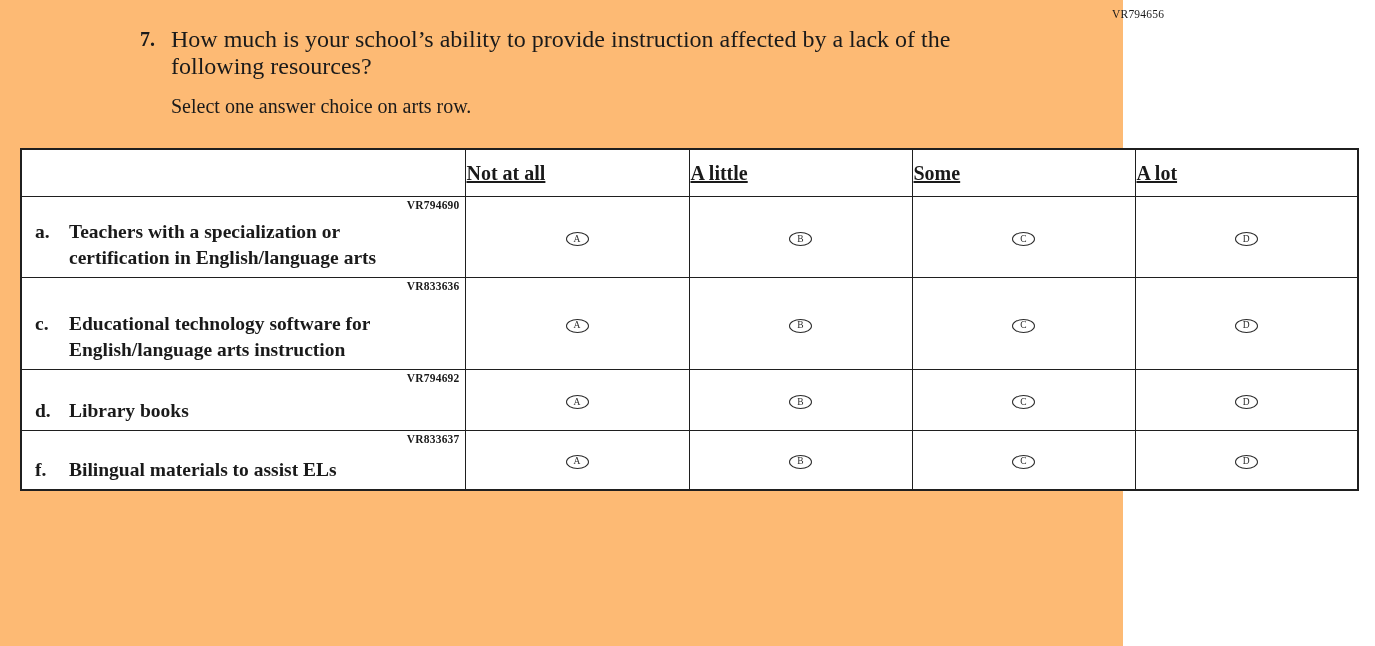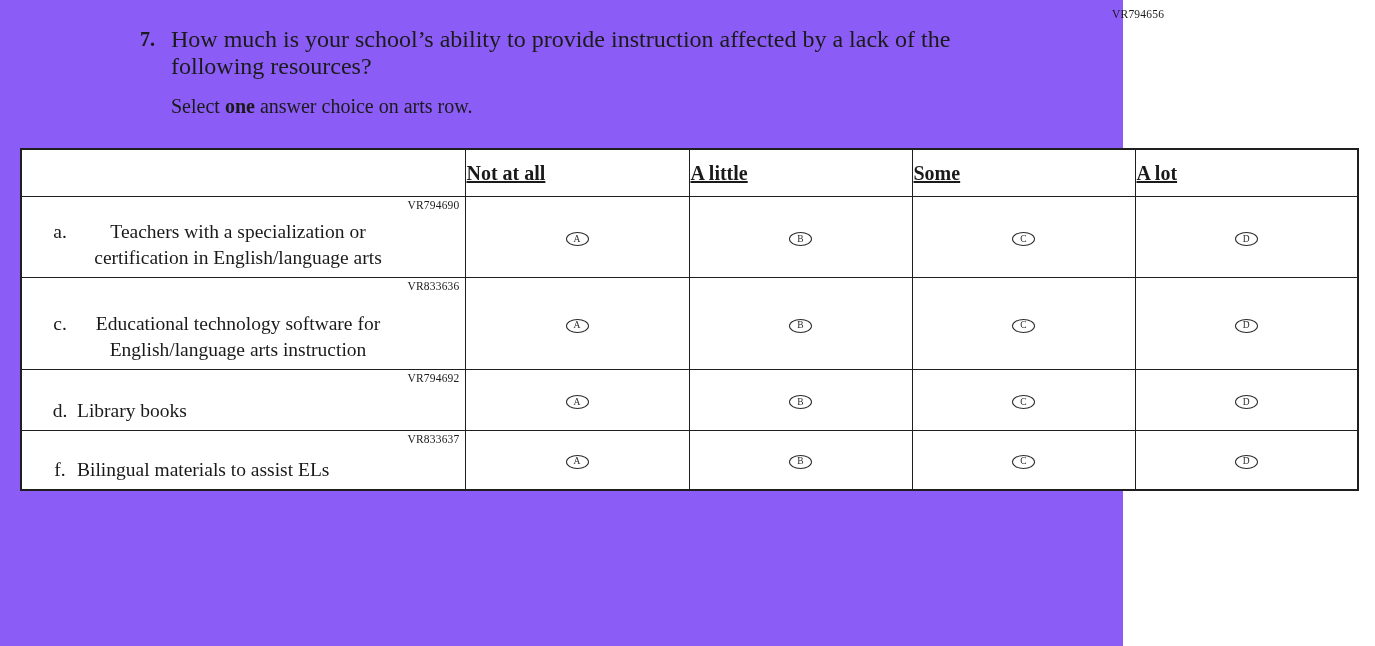--- a/index.html
+++ b/index.html
@@ -11,21 +11,21 @@
     width: 1375px;
     height: 646px;
     font-family: "Liberation Serif", "DejaVu Serif", serif;
     color: #1a1a1a;
     overflow: hidden;
   }
   .page {
     position: relative;
     width: 1123px;
     height: 646px;
-    background: #8b5cf6;
+    background: #fdba74;
   }
   .form-code {
     position: absolute;
     left: 1112px;
     top: 8px;
     font-size: 11.5px;
     letter-spacing: 0.2px;
   }
   .question {
     position: absolute;
@@ -44,21 +44,21 @@
     font-size: 24px;
     line-height: 27px;
     max-width: 838px;
     margin: 0;
   }
   .q-instruction {
     font-size: 20px;
     line-height: 27px;
     margin: 13px 0 0 0;
   }
-  .q-instruction .bold-word { font-weight: bold; }
+  .q-instruction .bold-word { font-weight: normal; }
 
   table.grid {
     position: absolute;
     left: 20px;
     top: 148px;
     width: 1337px;
     border-collapse: collapse;
     table-layout: fixed;
     background: #ffffff;
   }
@@ -71,23 +71,23 @@
     font-size: 20px;
     font-weight: bold;
     text-align: left;
     vertical-align: middle;
     border-bottom: 6px double #1f1f1f;
     text-decoration: underline;
   }
   tbody th.row-head {
     position: relative;
     vertical-align: bottom;
-    text-align: center;
-    font-weight: normal;
-    padding: 18px 4px 6px 21px;
+    text-align: left;
+    font-weight: bold;
+    padding: 18px 4px 6px 13px;
   }
   .vr {
     position: absolute;
     top: 2px;
     right: 5px;
     font-size: 11.5px;
     letter-spacing: 0.2px;
   }
   .row-label {
     display: flex;

